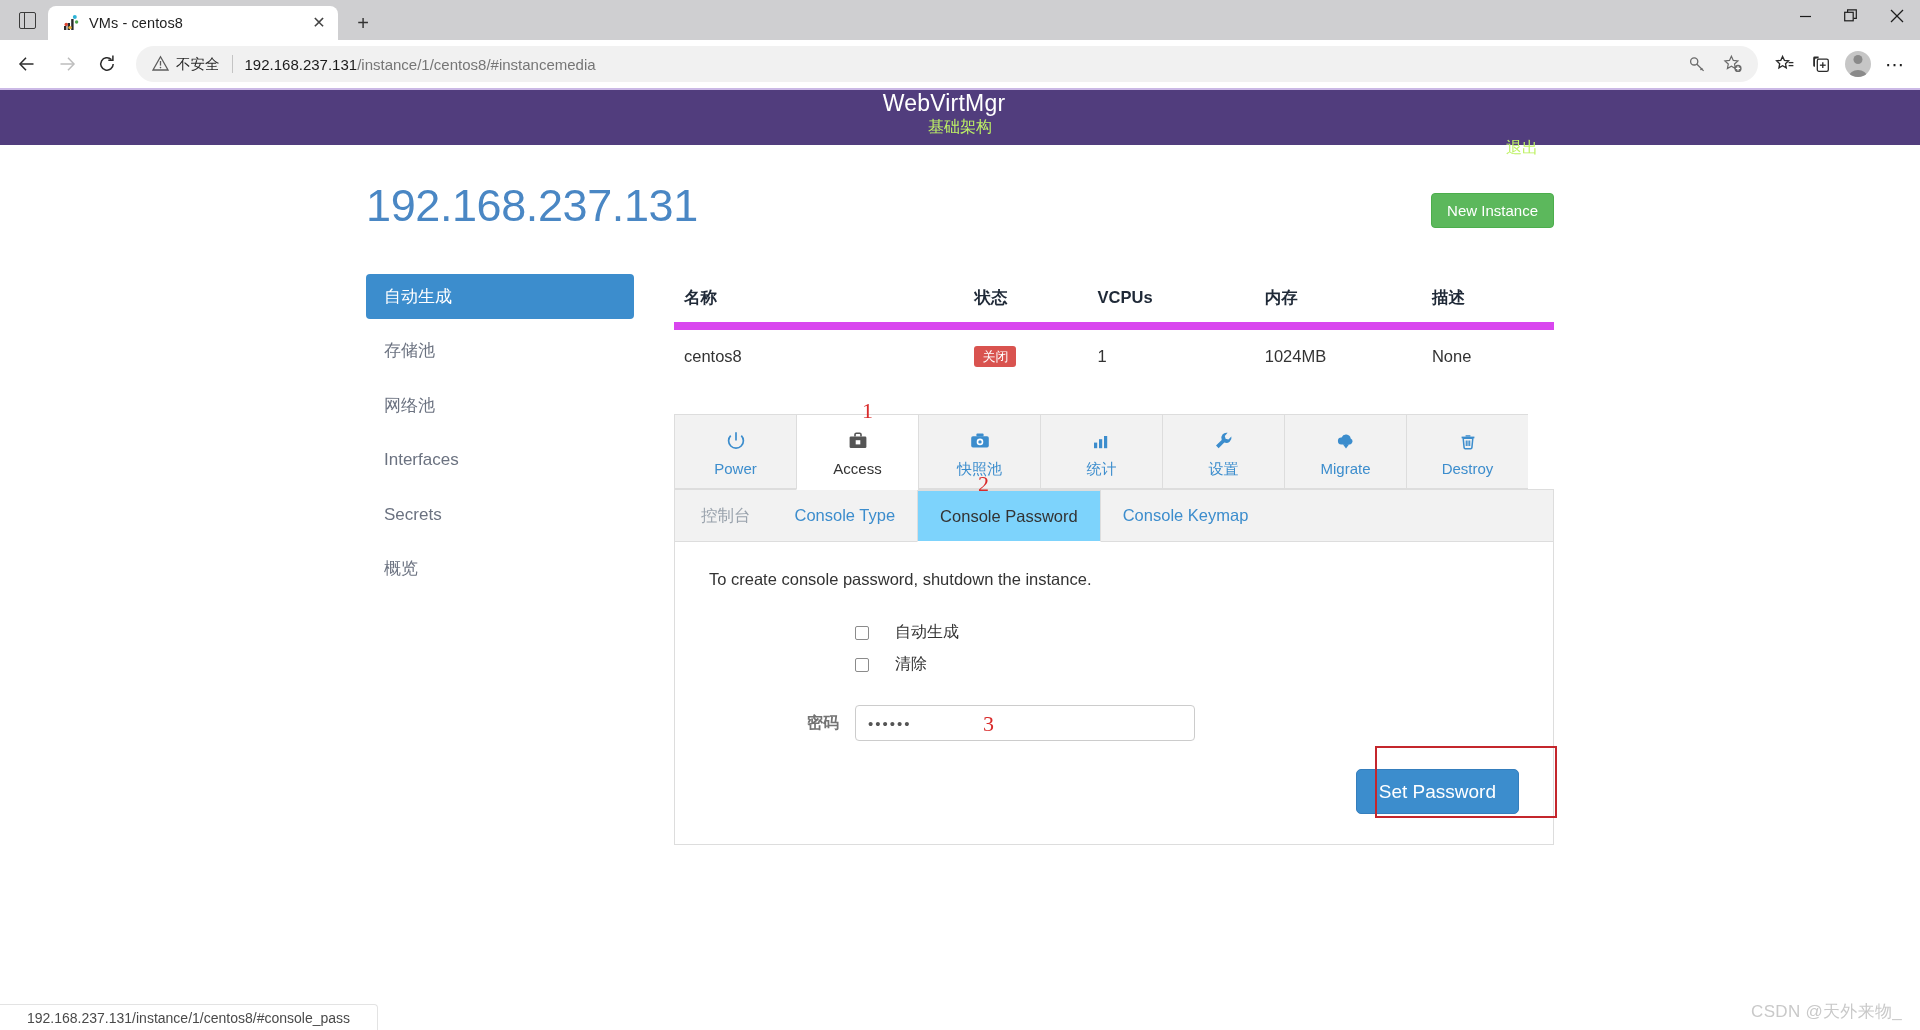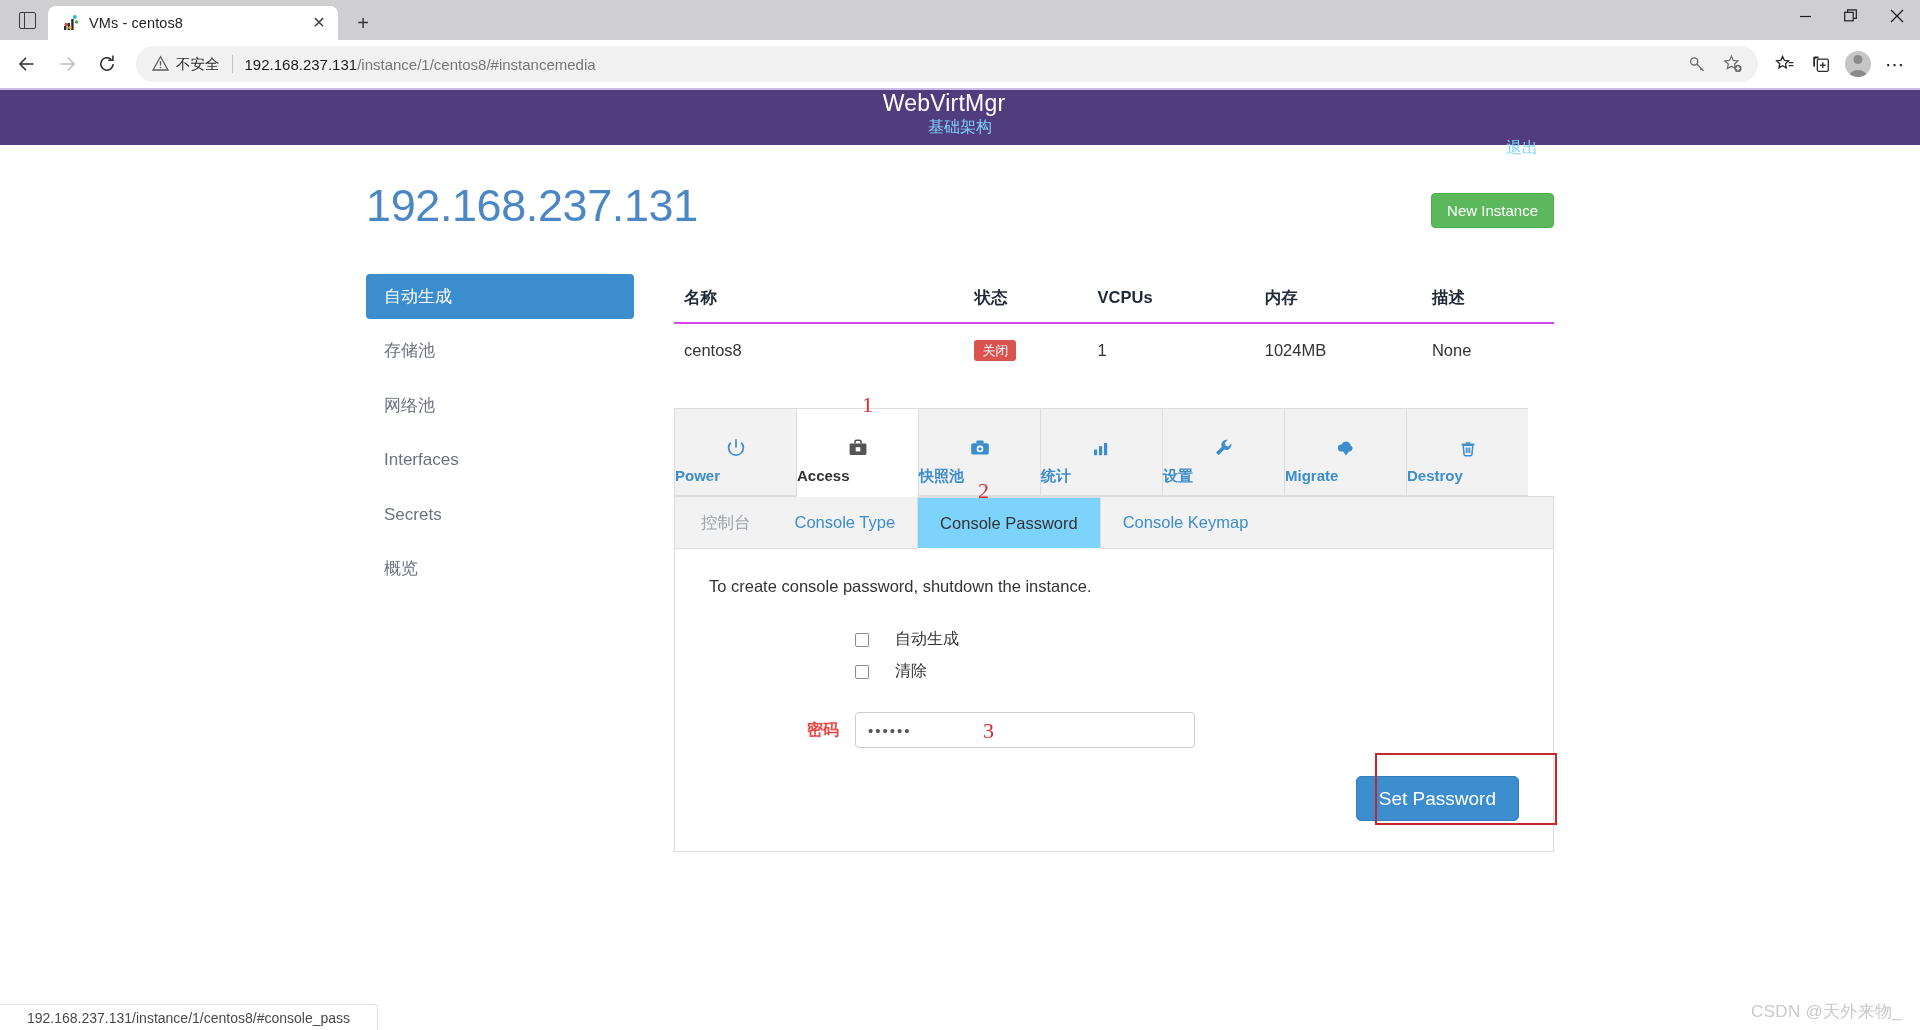--- a/index.html
+++ b/index.html
@@ -105,21 +105,21 @@
     display: flex; align-items: center; position: relative;
   }
   .wv-nav-inner {
     width: 1188px; margin: 0 auto; display: flex; align-items: center; height: 100%; flex-direction: column;
   }
   .brand {
     color: #ffffff; font-size: 23px; font-weight: 400; letter-spacing: .2px;
     padding: 0 18px 0 0; margin-right: 14px;
   }
   .nav-link {
-    color: #7dd3fc; font-size: 16px; padding: 0 16px; height: 100%;
+    color: #bef264; font-size: 16px; padding: 0 16px; height: 100%;
     display: flex; align-items: center;
   }
   .nav-right { margin-left: auto; display: flex; align-items: center; height: 100%; }
 
   .container {
     width: 1188px; margin: 0 auto; padding-top: 36px; position: relative;
   }
 
   .page-head { display: flex; align-items: flex-start; }
   .page-title {
@@ -138,42 +138,42 @@
     padding: 13px 18px; font-size: 17px; color: #6b7280; border-radius: 4px;
     margin-bottom: 9px; line-height: 1.15;
   }
   .side-item.active { background: #3c8dcd; color: #ffffff; }
 
   .content { flex: 1; padding-left: 40px; }
 
   table.vm-table { width: 100%; border-collapse: collapse; }
   table.vm-table th {
     text-align: left; font-size: 16.5px; color: #1f2937; font-weight: bold;
-    padding: 13px 10px; border-bottom: 2px solid #d946ef;
+    padding: 13px 10px; border-bottom: 8px solid #d946ef;
   }
   table.vm-table td {
     font-size: 16.5px; color: #333; padding: 16px 10px; border-top: 1px solid #eeeeee;
   }
   .col-name  { width: 33%; }
   .col-state { width: 14%; }
   .col-vcpu  { width: 19%; }
   .col-mem   { width: 19%; }
   .badge-off {
     display: inline-block; background: #d9534f; color: #fff; font-size: 13px;
     padding: 4px 8px; border-radius: 3px; line-height: 1;
   }
 
   
   .icon-tabs {
     display: flex; margin-top: 31px; border-bottom: 1px solid #dddddd; position: relative;
   }
   .icon-tab {
-    width: 122px; flex: 0 0 122px; padding: 26px 0 11px; 
+    width: 122px; flex: 0 0 122px; padding: 13px 0 11px; text-align: center;
     background: #f2f2f2; border: 1px solid #dddddd; border-bottom: 1px solid #dddddd;
-    border-right: none; color: #3c8dcd; position: relative; font-weight: bold;
+    border-right: none; color: #3c8dcd; position: relative;
   }
   .icon-tab:last-child { border-right: 1px solid #dddddd; }
   .icon-tab .ico { height: 26px; display: flex; align-items: center; justify-content: center; }
   .icon-tab .lbl { font-size: 15px; margin-top: 7px; line-height: 1.1; }
   .icon-tab.active {
     background: #ffffff; border-bottom-color: #ffffff; color: #333333;
     margin-bottom: -1px; padding-bottom: 12px;
   }
 
   
@@ -192,21 +192,21 @@
   }
   .sub-tab.cn { color: #9aa3ad; }
 
   .panel {
     border: 1px solid #dddddd; border-top: none; padding: 28px 34px 30px;
     position: relative; background: #fff;
   }
   .panel-note { font-size: 16.5px; color: #333333; margin-bottom: 33px; }
   .form-label {
     width: 146px; flex: 0 0 146px; text-align: right; padding-right: 16px;
-    font-size: 16px; color: #ef4444; font-weight: bold;
+    font-size: 16px; color: #737373; font-weight: bold;
   }
   .chk-row { display: flex; align-items: center; gap: 26px; margin-left: 146px; margin-bottom: 11px; }
   .chk {
     width: 14px; height: 14px; border: 1px solid #8b8b8b; background: #fff;
     border-radius: 2px; flex: 0 0 14px;
   }
   .chk-label { font-size: 16px; color: #333; }
   .pw-row { display: flex; align-items: center; margin-top: 30px; }
   .pw-input {
     width: 340px; height: 36px; border: 1px solid #cccccc; border-radius: 4px;

